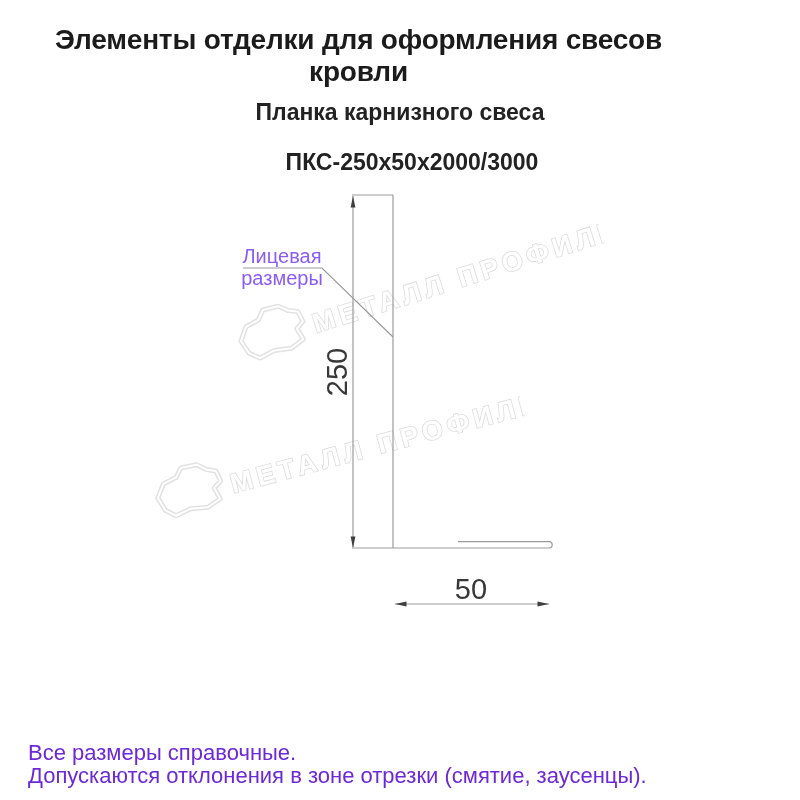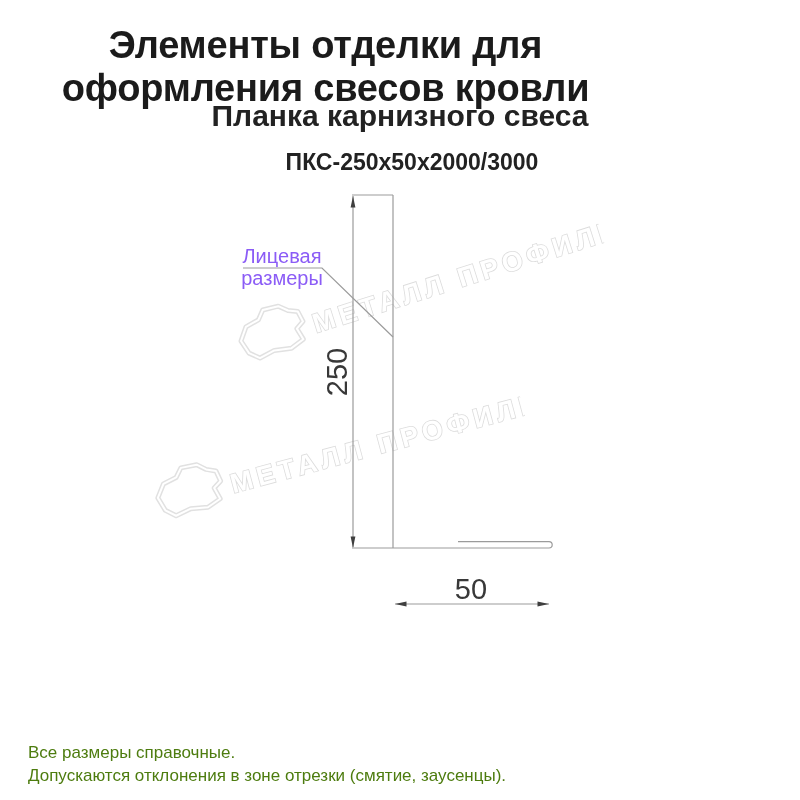--- a/index.html
+++ b/index.html
@@ -4,37 +4,37 @@
 <style>
   html,body{margin:0;padding:0;}
   body{
     width:800px;height:800px;position:relative;overflow:hidden;
     background:#ffffff;
     font-family:"Liberation Sans",sans-serif;
   }
   .abs{position:absolute;}
   .page-title{
     top:24px;left:0;width:651px;margin:0;text-align:center;
-    font-size:38px;font-weight:700;color:#1b1b1b;letter-spacing:-0.2px;
+    font-size:28px;font-weight:700;color:#1b1b1b;letter-spacing:-0.2px;padding-left:33px;
   }
   .product-name{
     top:99px;left:0;width:800px;margin:0;text-align:center;
-    font-size:30px;font-weight:700;color:#222222;
+    font-size:23px;font-weight:700;color:#222222;
   }
   .product-code{
     top:137px;left:0;width:800px;margin:12px;text-align:center;
     font-size:23px;font-weight:700;color:#222222;
   }
   .face-label{
     left:239px;top:245px;width:86px;text-align:center;
     font-size:20px;line-height:22px;color:#8b5cf6;
   }
   .footer{
     left:28px;top:741px;width:740px;
-    font-size:17px;line-height:23px;color:#4d7c0f;
+    font-size:22px;line-height:23px;color:#6d28d9;
   }
   .watermark{position:absolute;pointer-events:none;}
   .watermark svg{display:block;}
   .wm1{left:237px;top:301px;transform:rotate(-17.5deg);transform-origin:30px 36px;}
   .wm2{left:154px;top:459px;transform:rotate(-15deg);transform-origin:30px 36px;}
   .wm-text{
     font-family:"Liberation Sans",sans-serif;
     font-size:27px;font-weight:700;letter-spacing:4.5px;
     fill:#ffffff;stroke:#dcdcdc;stroke-width:1.6px;paint-order:stroke;
   }

